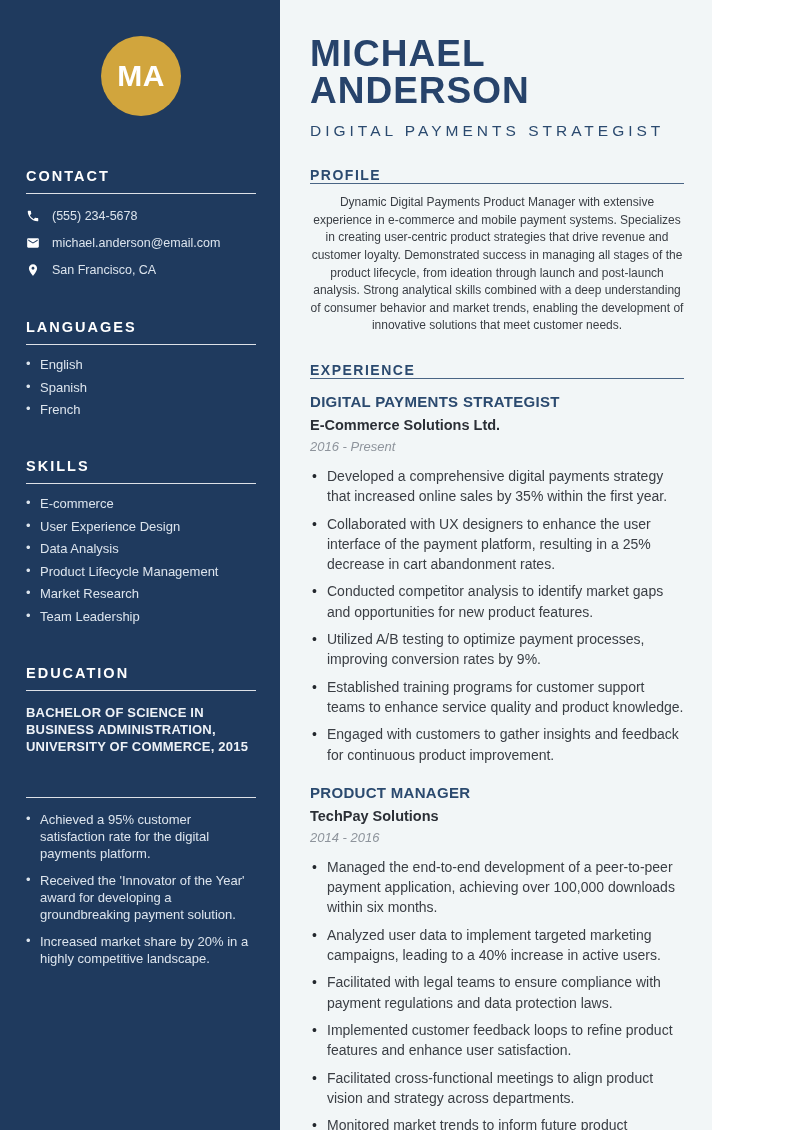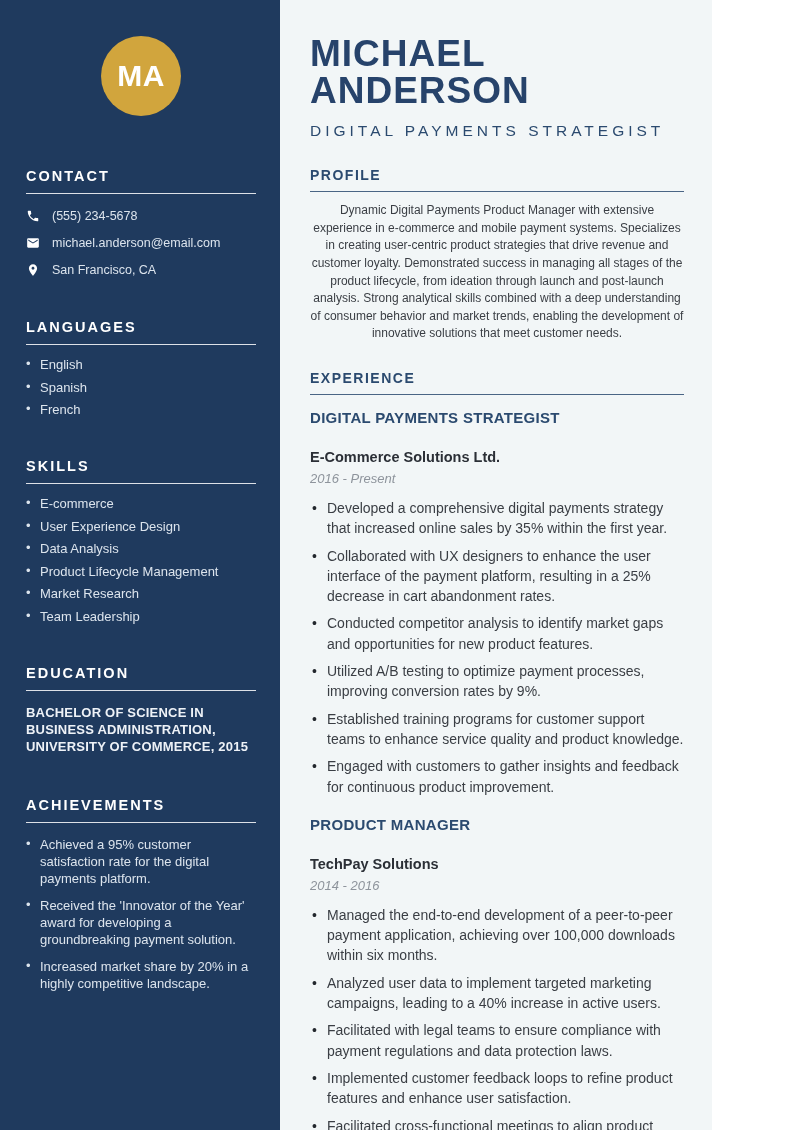--- a/index.html
+++ b/index.html
@@ -100,38 +100,37 @@
     margin-top: 13px;
     color: var(--navy);
     font-size: 15.5px;
     letter-spacing: 4px;
     font-weight: 500;
   }
   .main-section { margin-top: 27px; }
   .main-title {
     color: var(--navy);
     font-size: 14px; font-weight: bold; letter-spacing: 1.5px;
-    padding-bottom: 8px;
     border-bottom: 1.5px solid #4a6585;
   }
   .profile-text {
     margin-top: 10px;
     font-size: 12px;
     line-height: 1.47;
     color: var(--body-text);
     text-align: center;
   }
   .job { margin-top: 14px; }
   .job + .job { margin-top: 19px; }
   .job-role {
     color: var(--navy);
     font-size: 15px; font-weight: bold; letter-spacing: 0.3px;
   }
   .job-company {
-    margin-top: 23px;
+    margin-top: 7px;
     color: var(--company);
     font-size: 14.5px; font-weight: bold;
   }
   .job-dates {
     margin-top: 6px;
     color: var(--muted);
     font-size: 13px; font-style: italic;
   }
   .job-bullets { list-style: none; margin-top: 12px; }
   .job-bullets li {
@@ -213,21 +212,20 @@
         </ul>
     </section>
 
     <section class="side-section">
       <div class="side-title">EDUCATION</div>
       <hr class="side-rule">
       <p class="edu-text">BACHELOR OF SCIENCE IN BUSINESS ADMINISTRATION, UNIVERSITY OF COMMERCE, 2015</p>
     </section>
 
     <section class="side-section">
-      <div class="side-title">ACHIEVEMENTS</div>
       <hr class="side-rule">
       <ul class="side-list wrap">
           <li>Achieved a 95% customer satisfaction rate for the digital payments platform.</li>
           <li>Received the 'Innovator of the Year' award for developing a groundbreaking payment solution.</li>
           <li>Increased market share by 20% in a highly competitive landscape.</li>
         </ul>
     </section>
 
   </aside>
 

